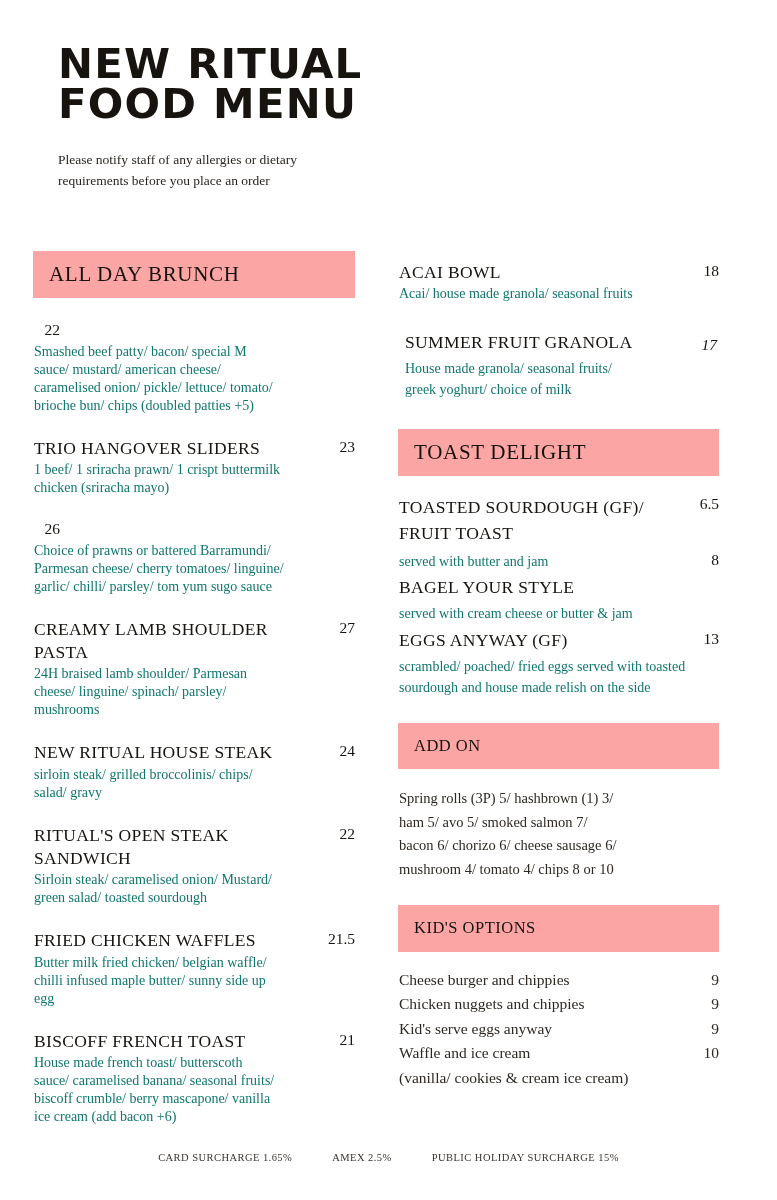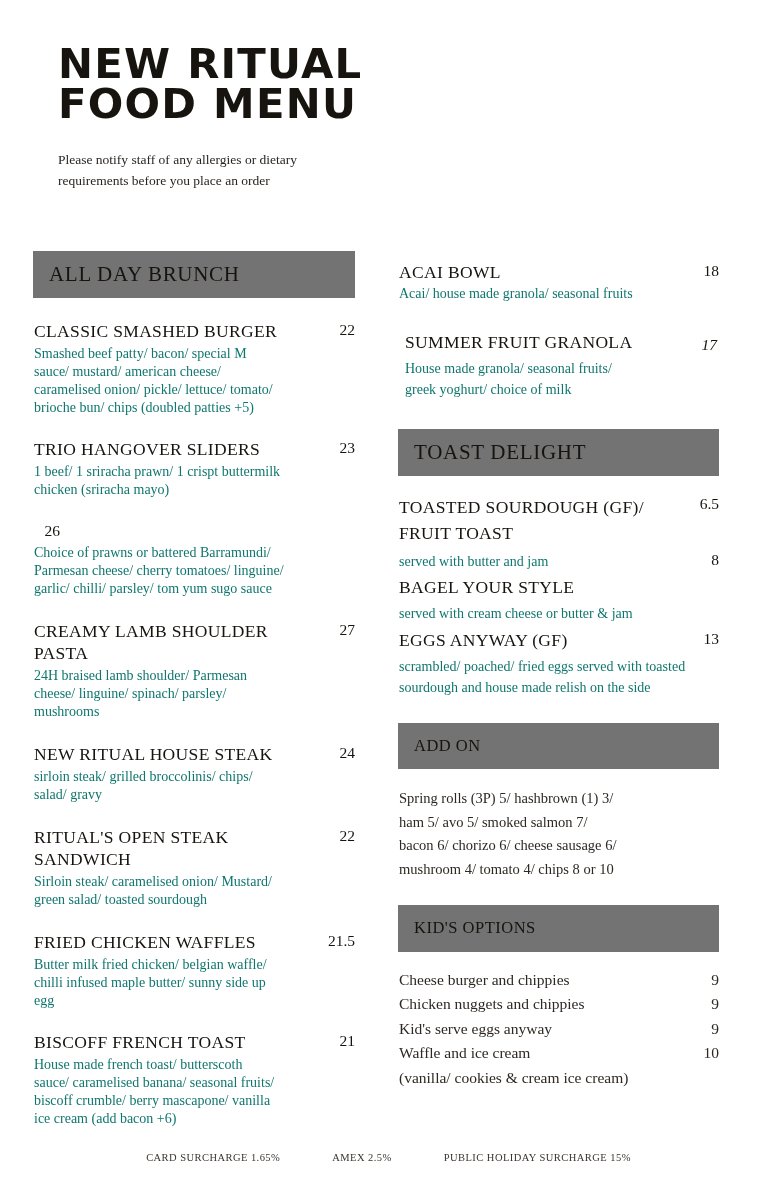--- a/index.html
+++ b/index.html
@@ -54,21 +54,21 @@
     left: 33px;
     width: 322px;
   }
   .col-right {
     left: 398px;
     width: 321px;
   }
 
   
   .section-bar {
-    background: #737373;
+    background: #fca5a5;
     padding: 13px 0 13px 16px;
     box-sizing: border-box;
   }
   .section-bar .section-title {
     font-size: 21px;
     letter-spacing: 0.7px;
     color: #17140f;
     line-height: 1em;
   }
   .section-bar.small .section-title {
@@ -176,21 +176,21 @@
   }
 
   
   .footer {
     position: absolute;
     left: 0;
     top: 1152px;
     width: 777px;
     display: flex;
     justify-content: center;
-    gap: 52px;
+    gap: 40px;
     font-size: 10.5px;
     letter-spacing: 0.45px;
     color: #3a342d;
   }
 </style>
 </head>
 <body>
 
 <div class="header">
   <div class="brand-title">NEW RITUAL
@@ -202,21 +202,20 @@
 <div class="col col-left">
 
   <div class="section-bar">
     <div class="section-title">ALL DAY BRUNCH</div>
   </div>
 
   <div class="items">
 
     <div class="item">
       <div class="item-head">
-        <div class="item-name">CLASSIC SMASHED BURGER</div>
         <div class="item-price">22</div>
       </div>
       <div class="item-desc">Smashed beef patty/ bacon/ special M
 sauce/ mustard/ american cheese/
 caramelised onion/ pickle/ lettuce/ tomato/
 brioche bun/ chips (doubled patties +5)</div>
     </div>
 
     <div class="item">
       <div class="item-head">

